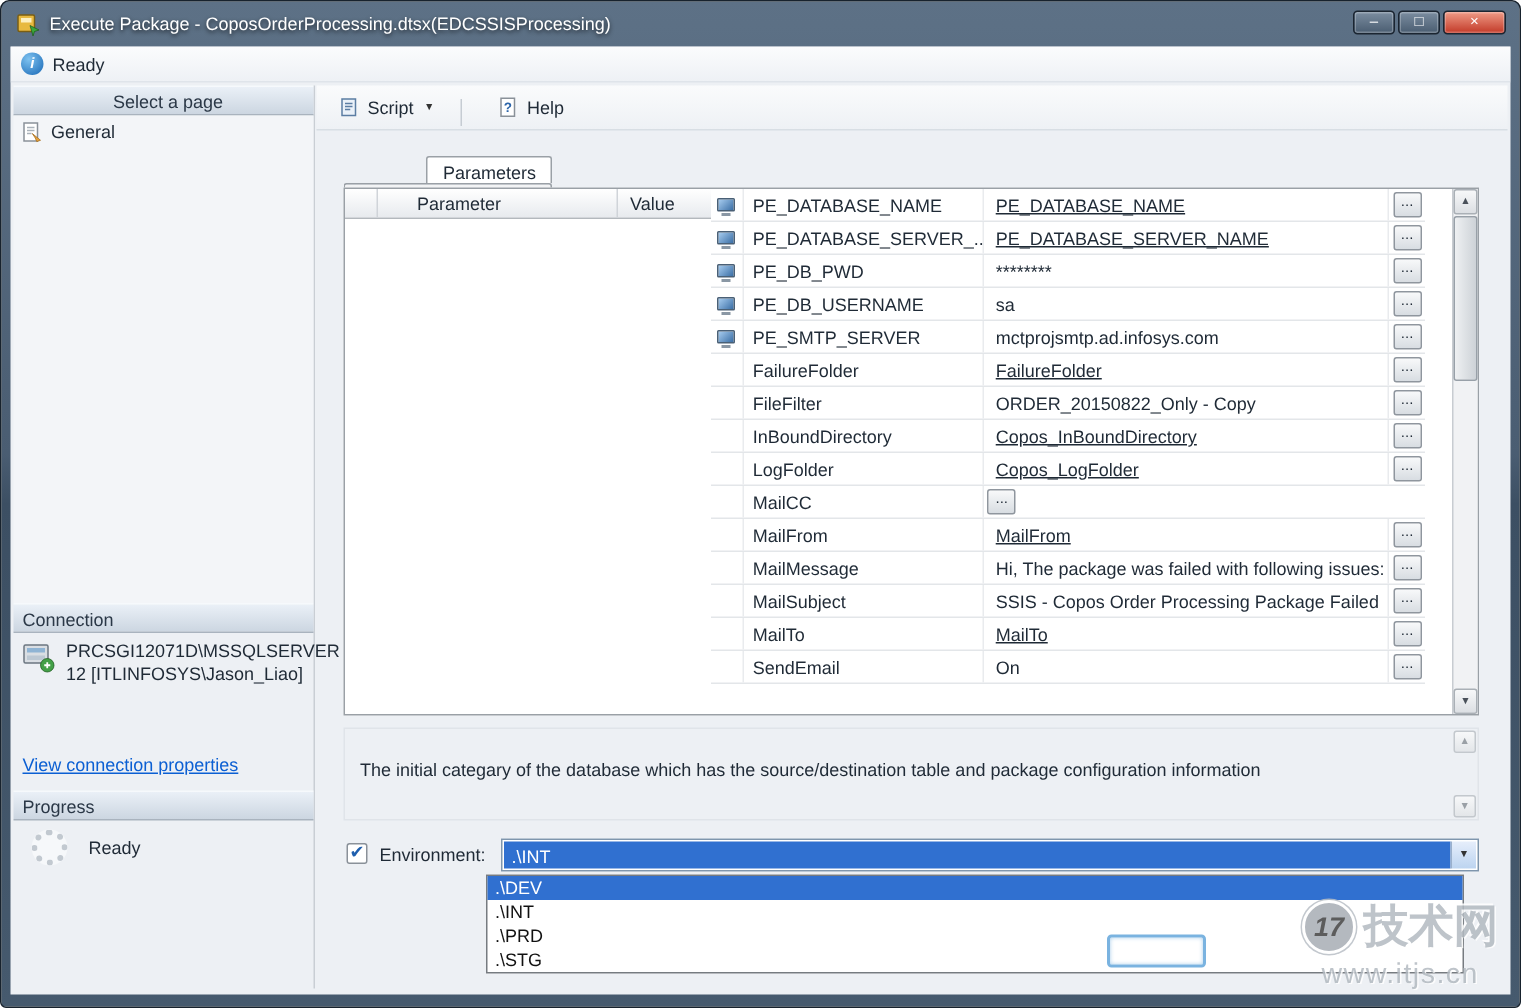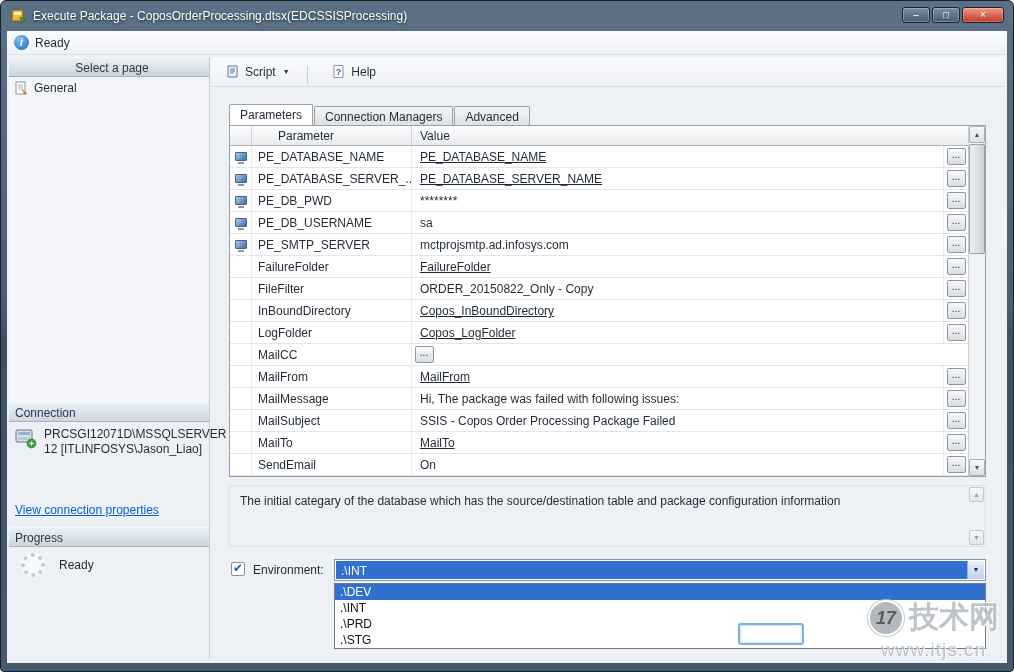--- a/index.html
+++ b/index.html
@@ -48,29 +48,29 @@
 
   
   .toolbar { position:absolute; left:204px; top:26px; right:2px; height:30px;
     background:linear-gradient(#fafbfc,#eef1f5); border-bottom:1px solid #d8dee4; }
   .tool-btn { display:inline-flex; align-items:center; gap:5px; padding:3px 7px; margin:3px 0 0 6px;
     border:1px solid transparent; border-radius:2px; cursor:default; }
   .caret { font-size:7px; color:#333; margin-left:2px; }
   .tool-sep { display:inline-block; width:1px; height:18px; background:#c6ccd3; margin:0 6px -5px 6px; }
 
   
-  .tabs { position:absolute; left:222px; top:73px; height:21px; display:flex; align-items:flex-end; }
+  .tabs { position:absolute; left:222px; top:73px; height:21px; display:flex; align-items:flex-end;flex-direction:column; }
   .tab { height:19px; padding:3px 10px 0 10px; background:linear-gradient(#f4f5f6,#dde1e5);
     border:1px solid #9aa0a6; border-bottom:none; border-radius:2px 2px 0 0; margin-right:1px; cursor:default; }
   .tab.active { height:21px; background:#ffffff; position:relative; z-index:2; }
 
   
   .grid { position:absolute; left:222px; top:94px; width:757px; height:352px;
     border:1px solid #9aa0a6; background:#fff; display:flex; }
-  .grid-content { flex:1; display:flex; flex-direction:column; overflow:hidden; }
+  .grid-content { flex:1; display:flex; flex-direction:row; overflow:hidden; }
   .grid-header { display:flex; height:20px; background:linear-gradient(#ffffff,#e7eaee); border-bottom:1px solid #b3b8bd; }
   .gh { border-right:1px solid #d0d4d9; padding-top:3px; }
   .gh-icon { width:22px; }
   .gh-param { width:160px; padding-left:26px; }
   .gh-value { flex:1; padding-left:8px; border-right:none; }
   .gh-dots { width:24px; border-right:none; }
   .grid-row { display:flex; height:22px; border-bottom:1px solid #e3e6e9; background:#fff; }
   .cell-icon { width:22px; border-right:1px solid #e9ebee; display:flex; align-items:center; justify-content:center; }
   .param-icon { display:none; width:12px; height:9px; border:1px solid #4a6076; border-radius:1px;
     background:linear-gradient(135deg,#a8cdf0,#3a6ea5); position:relative; }
@@ -88,39 +88,39 @@
   .sb-btn { position:absolute; left:0; width:16px; height:17px; background:linear-gradient(#f7f8f9,#dcdfe3);
     border:1px solid #aab0b6; border-radius:2px; font-size:7px; color:#4a515a; text-align:center; line-height:15px; }
   .sb-up { top:0; }
   .sb-down { bottom:0; }
   .sb-thumb { position:absolute; left:0; top:18px; width:16px; height:110px;
     background:linear-gradient(90deg,#eef0f2,#cdd2d7); border:1px solid #98a0a8; border-radius:2px; }
 
   
   .desc-panel { position:absolute; left:222px; top:454px; width:757px; height:62px;
     background:#edf0f4; border:1px solid #e0e4e9; }
-  .desc-text { padding:8px 40px 0 10px; line-height:15px; }
+  .desc-text { padding:8px 40px 0 10px; line-height:15px;margin-top:12px; }
   .desc-scroll { position:absolute; right:0; top:0; width:17px; height:100%; }
   .mini-arrow { position:absolute; left:1px; width:15px; height:15px; font-size:7px; color:#9aa0a6;
     text-align:center; line-height:14px; background:linear-gradient(#f7f8f9,#e3e6e9); border:1px solid #c3c8cd; border-radius:2px; }
   .ma-up { top:1px; } .ma-down { bottom:1px; }
 
   
   .env-row { position:absolute; left:222px; top:528px; width:757px; height:22px; }
   .env-checkbox { position:absolute; left:2px; top:3px; width:14px; height:14px; background:#fff;
     border:1px solid #8a9199; border-radius:2px; cursor:default; }
   .env-checkbox.checked::after { content:"\2714"; position:absolute; left:1px; top:-2px; color:#1f5fae; font-size:12px; }
   .env-label { position:absolute; left:24px; top:4px; }
   .combo { position:absolute; left:105px; top:0; width:652px; height:22px; background:#fff; border:1px solid #7f96ad; }
   .combo-sel { position:absolute; left:1px; top:1px; right:18px; bottom:1px; background:#3070d0; color:#fff; padding:3px 0 0 5px; white-space:nowrap; overflow:hidden; }
   .combo-btn { position:absolute; right:1px; top:1px; bottom:1px; width:17px; text-align:center;
     background:linear-gradient(#e6eefb,#bcd4f0); border-left:1px solid #9ab0cc; font-size:7px; color:#333; line-height:18px; cursor:default; }
 
   
-  .dropdown { position:absolute; left:327px; top:552px; width:652px; height:66px; background:#fff;
+  .dropdown { position:absolute; left:317px; top:552px; width:652px; height:66px; background:#fff;
     border:1px solid #767b80; z-index:5; }
   .dd-item { height:16px; line-height:16px; padding-left:5px; color:#111; cursor:default; }
   .dd-item.highlighted { background:#3070d0; color:#fff; }
 
   .ok-button { position:absolute; left:731px; top:592px; width:66px; height:22px; z-index:6;
     background:transparent; border:2px solid #7ab3e0; border-radius:3px;
     box-shadow:inset 0 0 3px rgba(122,179,224,.65); cursor:default; }
 
   
   .watermark { position:absolute; right:8px; bottom:2px; z-index:10; opacity:.85; text-align:center; }

